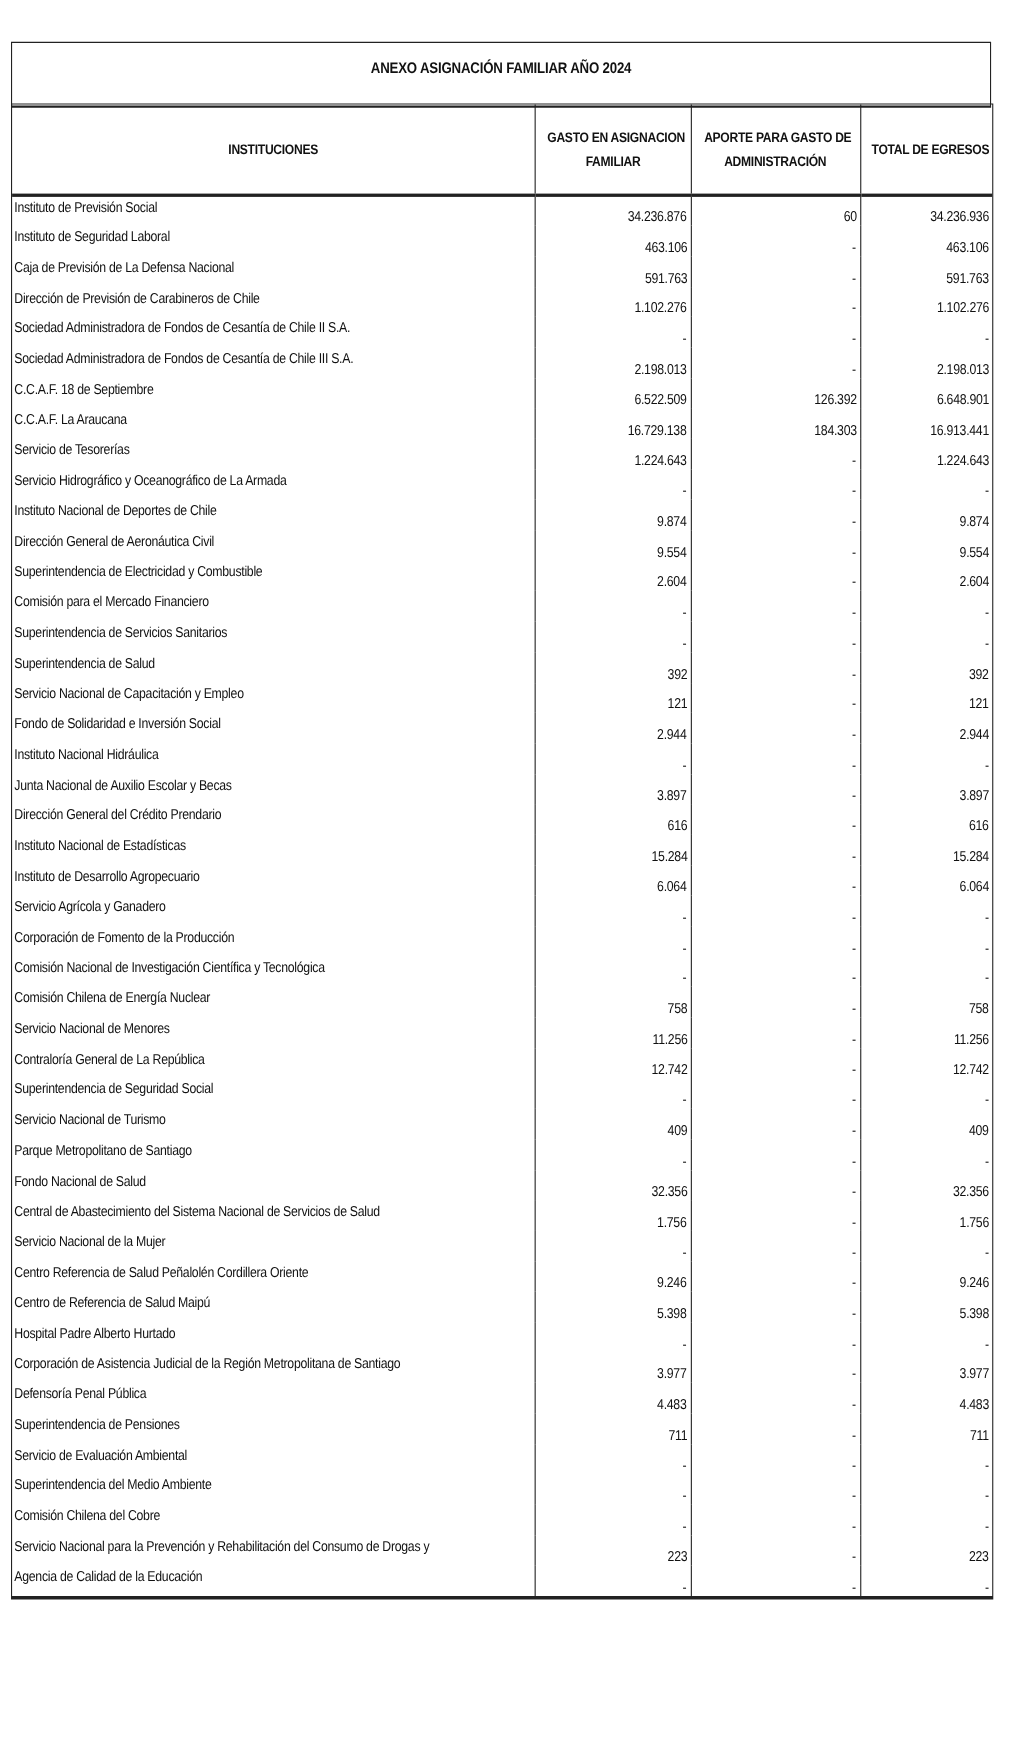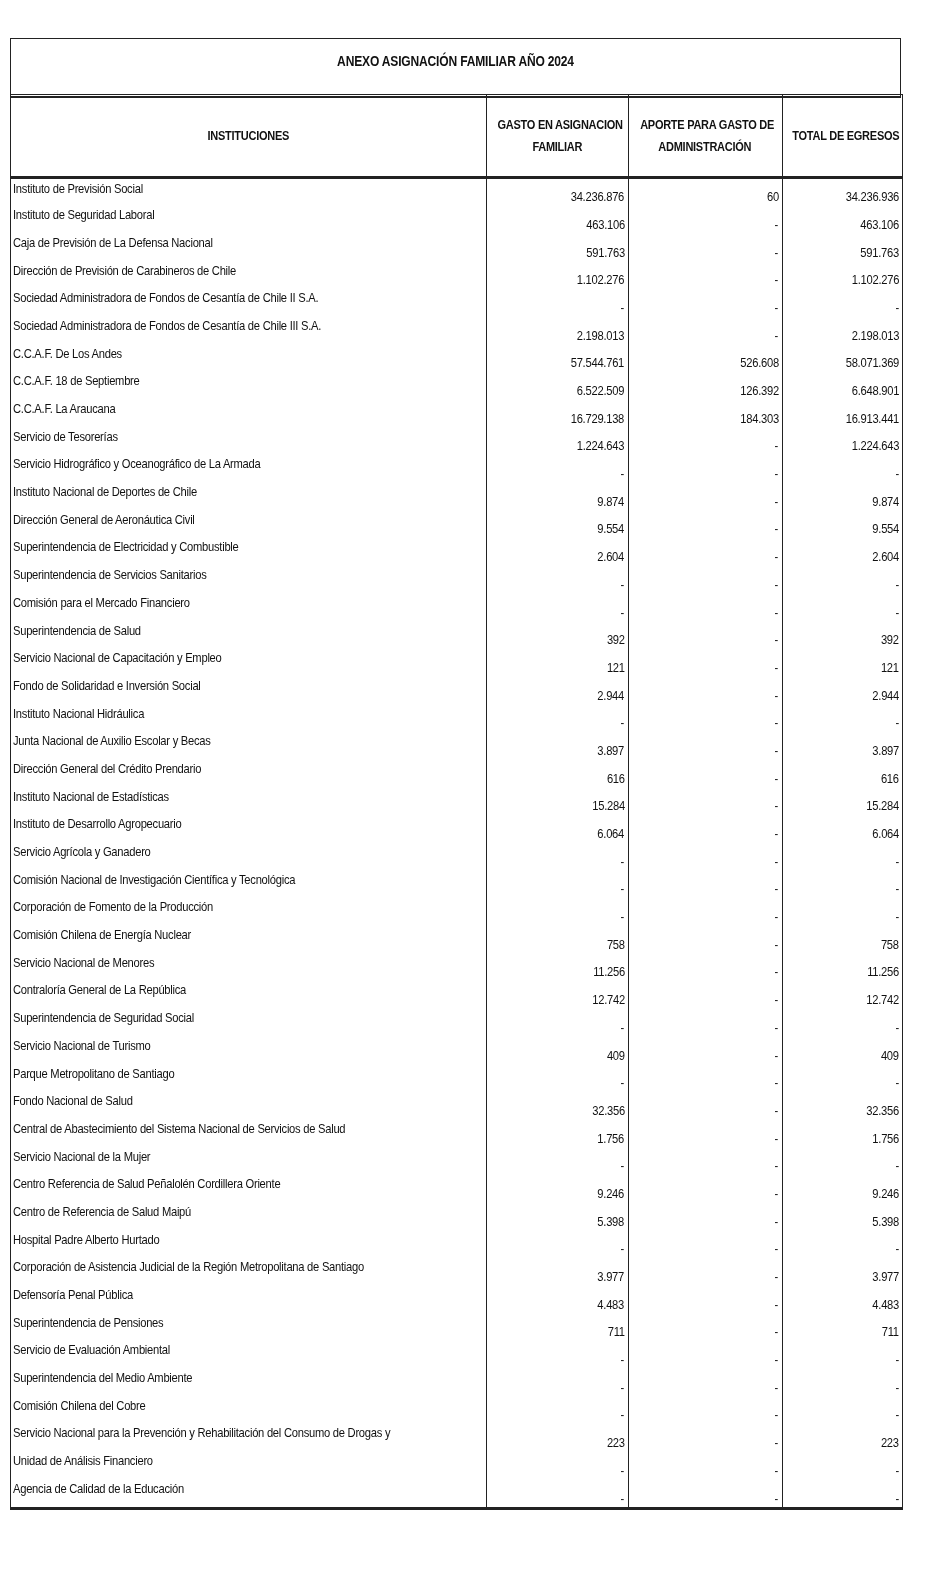--- a/index.html
+++ b/index.html
@@ -112,26 +112,20 @@
           <td class="num"><span>-</span></td>
           <td class="num"><span>-</span></td>
         </tr>
         <tr>
           <td class="name"><span>Sociedad Administradora de Fondos de Cesantía de Chile III S.A.</span></td>
           <td class="num"><span>2.198.013</span></td>
           <td class="num"><span>-</span></td>
           <td class="num"><span>2.198.013</span></td>
         </tr>
         <tr>
-          <td class="name"><span>C.C.A.F. De Los Andes</span></td>
-          <td class="num"><span>57.544.761</span></td>
-          <td class="num"><span>526.608</span></td>
-          <td class="num"><span>58.071.369</span></td>
-        </tr>
-        <tr>
           <td class="name"><span>C.C.A.F. 18 de Septiembre</span></td>
           <td class="num"><span>6.522.509</span></td>
           <td class="num"><span>126.392</span></td>
           <td class="num"><span>6.648.901</span></td>
         </tr>
         <tr>
           <td class="name"><span>C.C.A.F. La Araucana</span></td>
           <td class="num"><span>16.729.138</span></td>
           <td class="num"><span>184.303</span></td>
           <td class="num"><span>16.913.441</span></td>
@@ -160,27 +154,27 @@
           <td class="num"><span>-</span></td>
           <td class="num"><span>9.554</span></td>
         </tr>
         <tr>
           <td class="name"><span>Superintendencia de Electricidad y Combustible</span></td>
           <td class="num"><span>2.604</span></td>
           <td class="num"><span>-</span></td>
           <td class="num"><span>2.604</span></td>
         </tr>
         <tr>
+          <td class="name"><span>Comisión para el Mercado Financiero</span></td>
+          <td class="num"><span>-</span></td>
+          <td class="num"><span>-</span></td>
+          <td class="num"><span>-</span></td>
+        </tr>
+        <tr>
           <td class="name"><span>Superintendencia de Servicios Sanitarios</span></td>
-          <td class="num"><span>-</span></td>
-          <td class="num"><span>-</span></td>
-          <td class="num"><span>-</span></td>
-        </tr>
-        <tr>
-          <td class="name"><span>Comisión para el Mercado Financiero</span></td>
           <td class="num"><span>-</span></td>
           <td class="num"><span>-</span></td>
           <td class="num"><span>-</span></td>
         </tr>
         <tr>
           <td class="name"><span>Superintendencia de Salud</span></td>
           <td class="num"><span>392</span></td>
           <td class="num"><span>-</span></td>
           <td class="num"><span>392</span></td>
         </tr>
@@ -226,27 +220,27 @@
           <td class="num"><span>-</span></td>
           <td class="num"><span>6.064</span></td>
         </tr>
         <tr>
           <td class="name"><span>Servicio Agrícola y Ganadero</span></td>
           <td class="num"><span>-</span></td>
           <td class="num"><span>-</span></td>
           <td class="num"><span>-</span></td>
         </tr>
         <tr>
+          <td class="name"><span>Corporación de Fomento de la Producción</span></td>
+          <td class="num"><span>-</span></td>
+          <td class="num"><span>-</span></td>
+          <td class="num"><span>-</span></td>
+        </tr>
+        <tr>
           <td class="name"><span>Comisión Nacional de Investigación Científica y Tecnológica</span></td>
-          <td class="num"><span>-</span></td>
-          <td class="num"><span>-</span></td>
-          <td class="num"><span>-</span></td>
-        </tr>
-        <tr>
-          <td class="name"><span>Corporación de Fomento de la Producción</span></td>
           <td class="num"><span>-</span></td>
           <td class="num"><span>-</span></td>
           <td class="num"><span>-</span></td>
         </tr>
         <tr>
           <td class="name"><span>Comisión Chilena de Energía Nuclear</span></td>
           <td class="num"><span>758</span></td>
           <td class="num"><span>-</span></td>
           <td class="num"><span>758</span></td>
         </tr>
@@ -350,26 +344,20 @@
           <td class="name"><span>Comisión Chilena del Cobre</span></td>
           <td class="num"><span>-</span></td>
           <td class="num"><span>-</span></td>
           <td class="num"><span>-</span></td>
         </tr>
         <tr>
           <td class="name"><span>Servicio Nacional para la Prevención y Rehabilitación del Consumo de Drogas y</span></td>
           <td class="num"><span>223</span></td>
           <td class="num"><span>-</span></td>
           <td class="num"><span>223</span></td>
-        </tr>
-        <tr>
-          <td class="name"><span>Unidad de Análisis Financiero</span></td>
-          <td class="num"><span>-</span></td>
-          <td class="num"><span>-</span></td>
-          <td class="num"><span>-</span></td>
         </tr>
         <tr>
           <td class="name"><span>Agencia de Calidad de la Educación</span></td>
           <td class="num"><span>-</span></td>
           <td class="num"><span>-</span></td>
           <td class="num"><span>-</span></td>
         </tr>
       </tbody>
   </table>
 </div>

